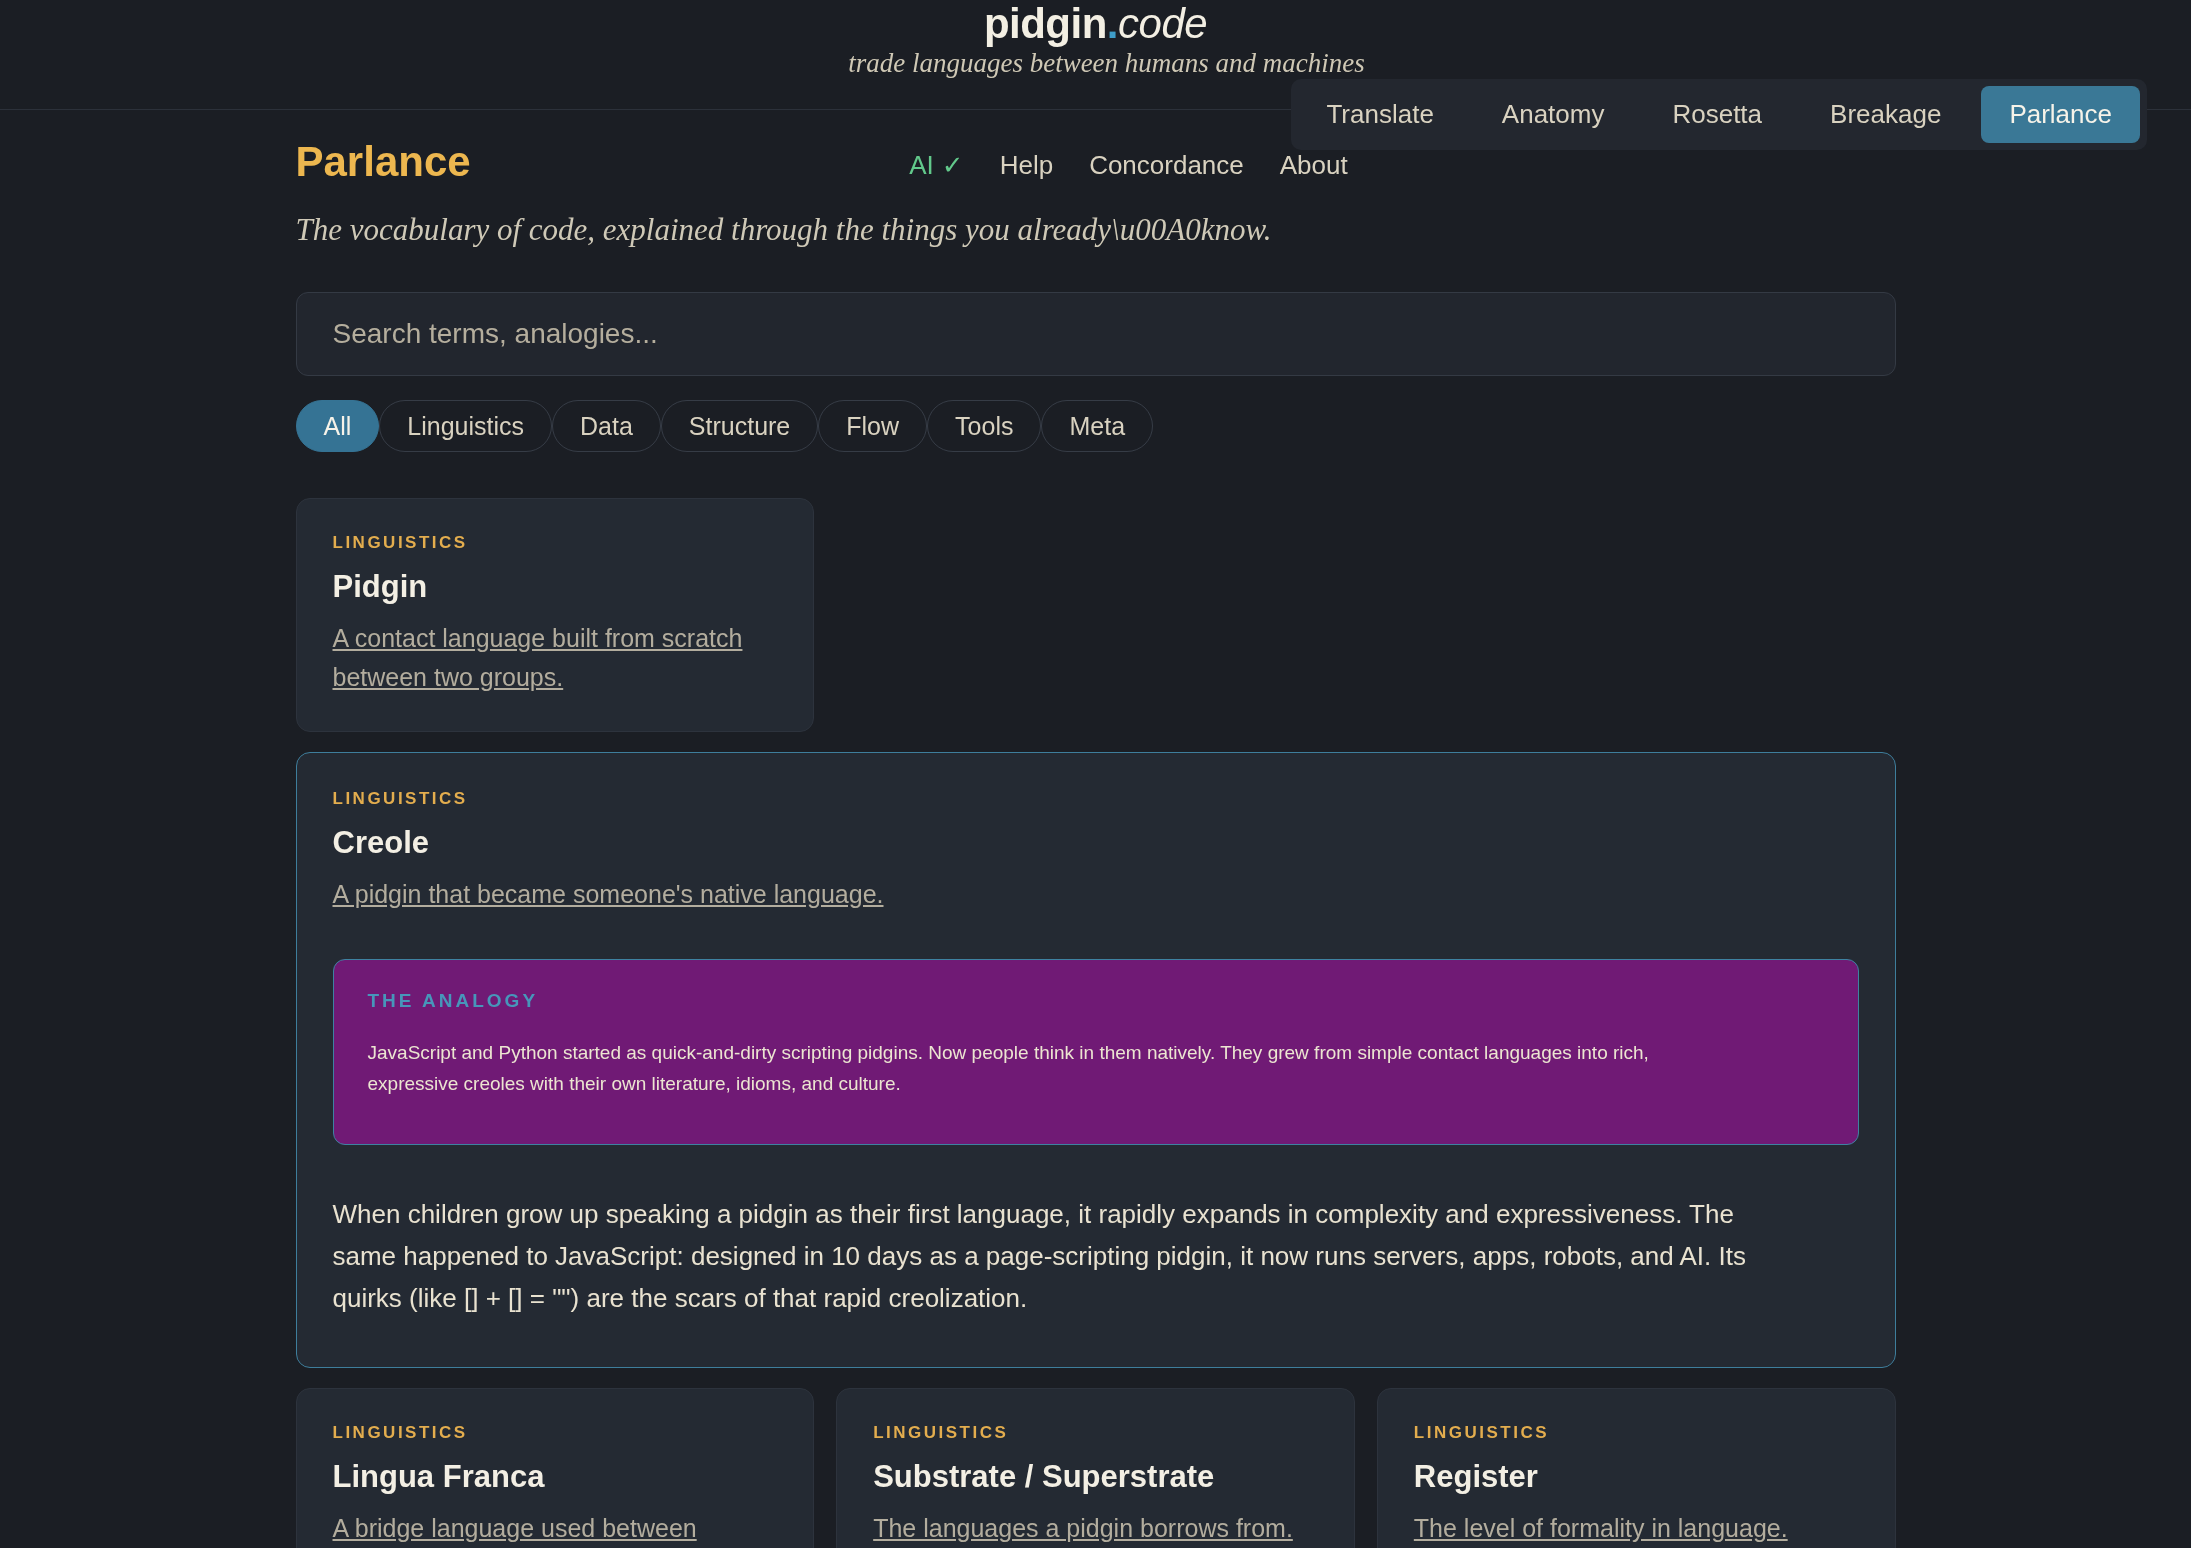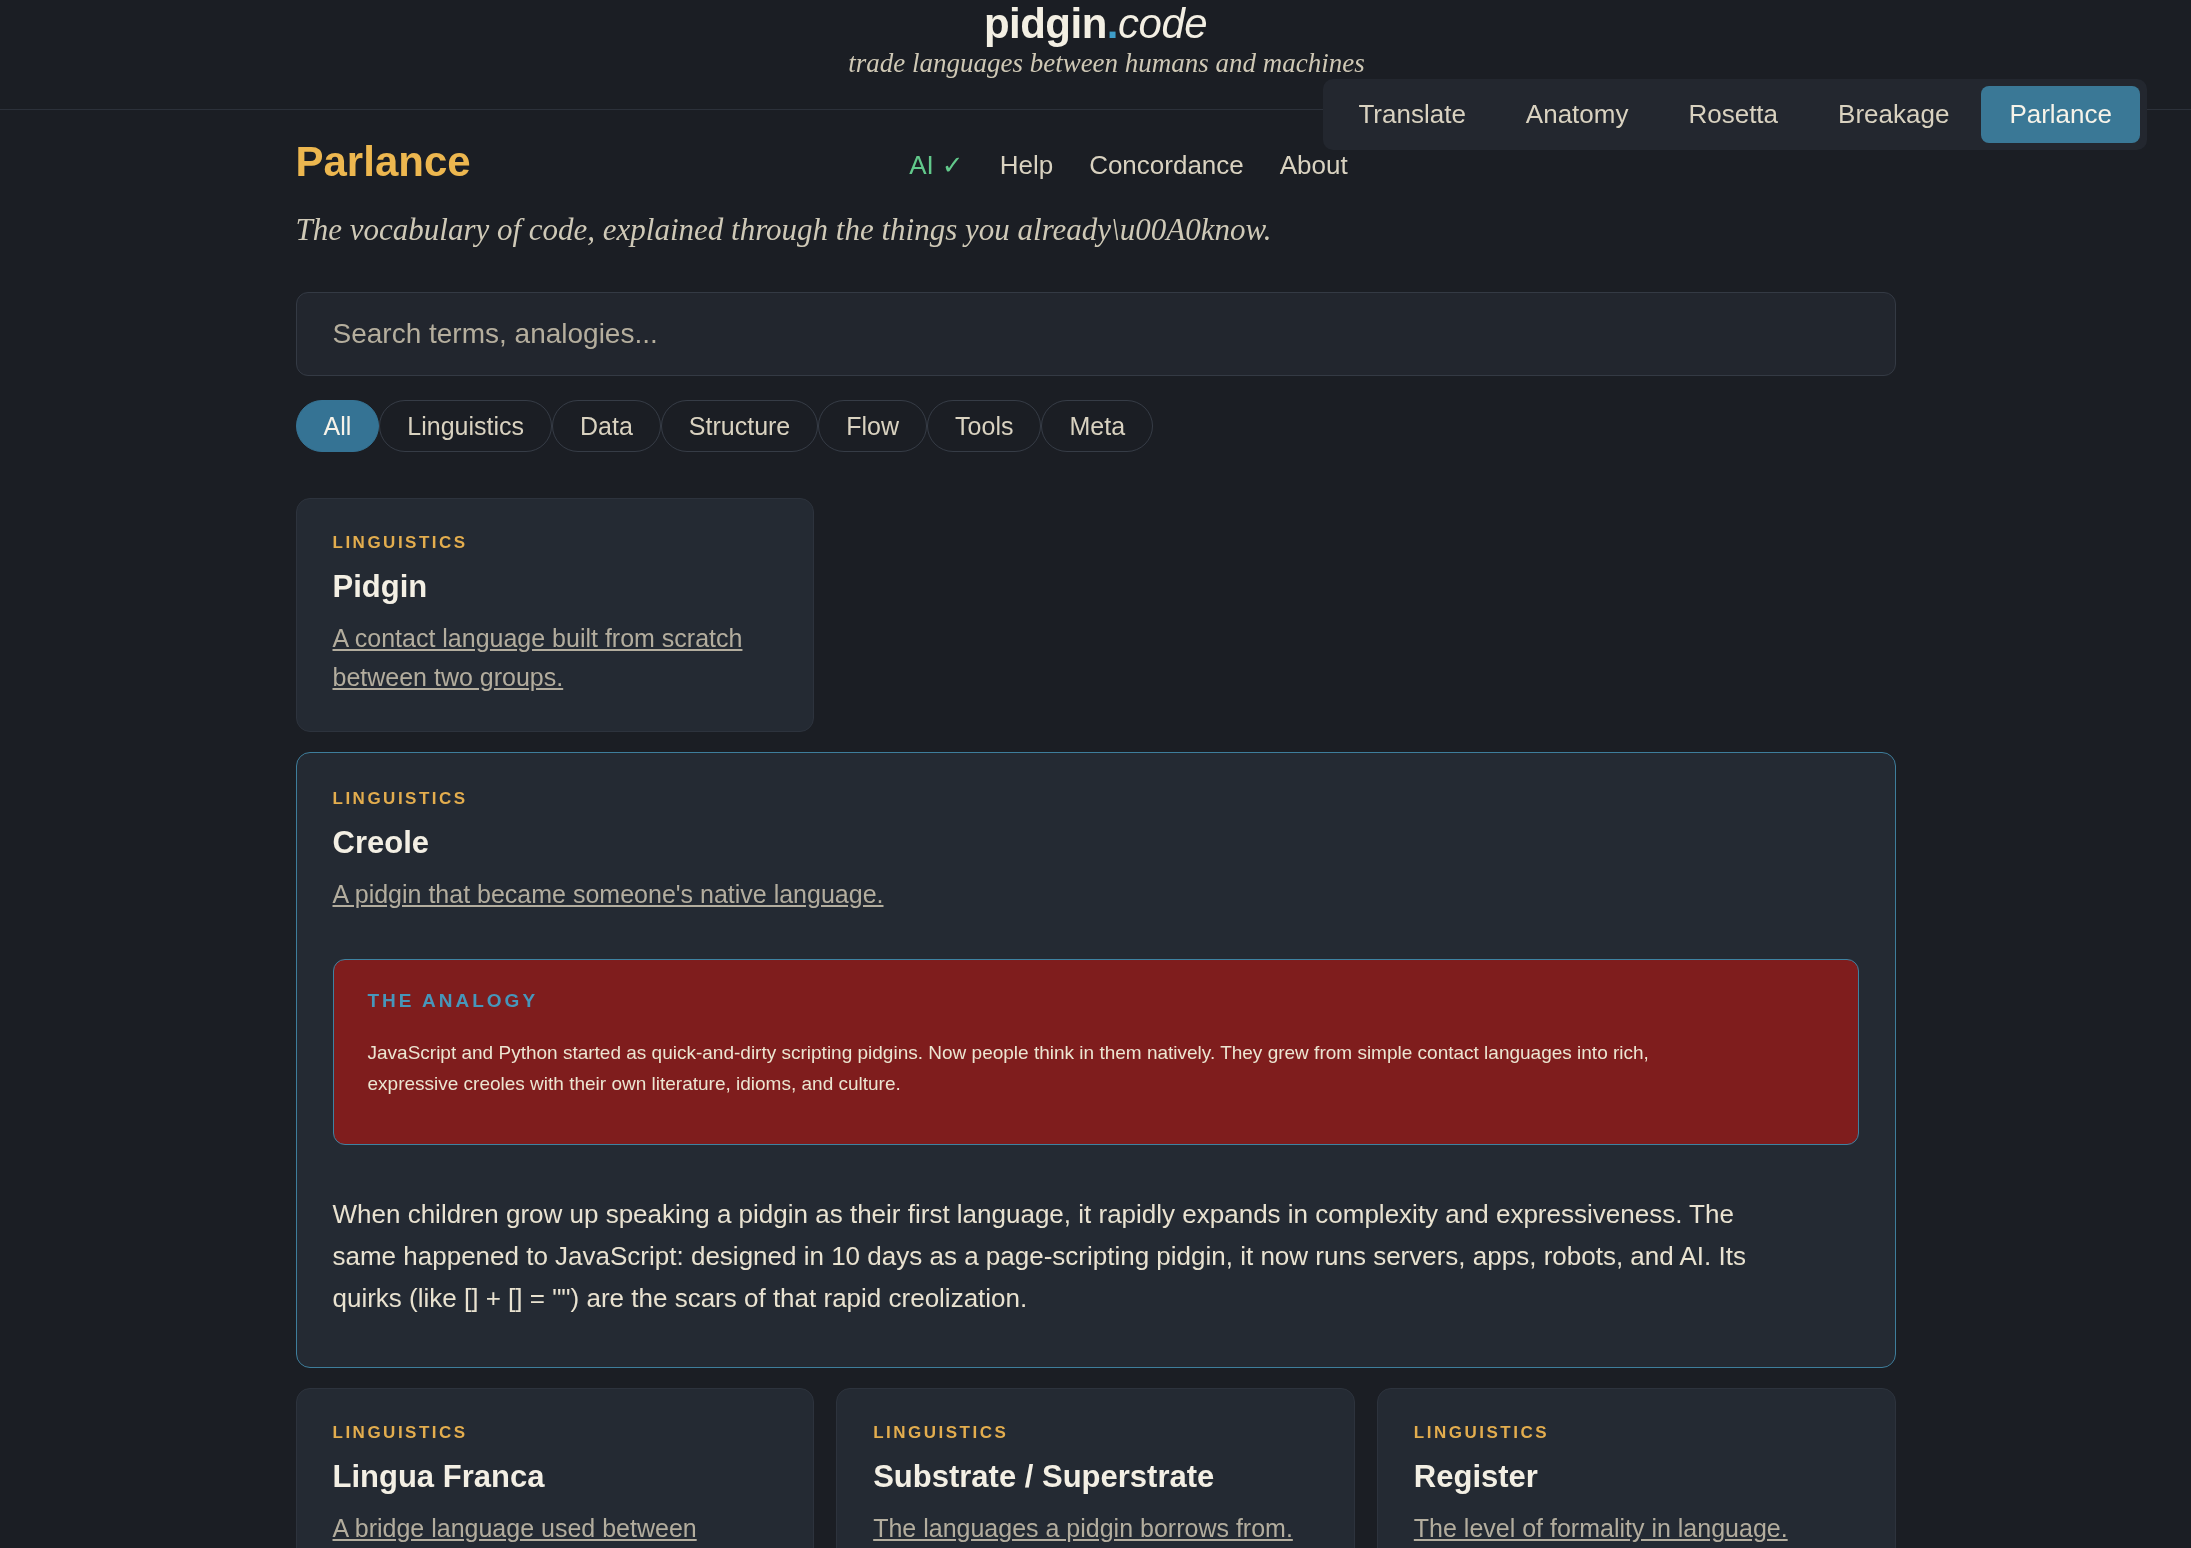--- a/index.html
+++ b/index.html
@@ -30,21 +30,21 @@
     font-size:27px;
     color:#cfc8b5;
     white-space:nowrap;
   }
   .tabs {
     margin-left:auto;
     background:#23272f;
     border-radius:10px;
     padding:7px;
     display:flex;
-    gap:4px;
+    gap:12px;
     flex:none;
   }
   .tab {
     padding:13px 28px;
     font-size:26px;
     color:#d9d2c0;
     border-radius:8px;
     cursor:pointer;
     white-space:nowrap;
   }
@@ -104,21 +104,21 @@
     border-radius:14px;
     padding:34px 36px;
     cursor:pointer;
   }
   .cat { font-size:17px; font-weight:bold; letter-spacing:2.5px; color:#e3ad4e; }
   .card-title { margin-top:16px; font-size:31px; font-weight:bold; color:#f3efe4; }
   .card-desc { margin-top:14px; font-size:25px; line-height:1.55; color:#b3ad9e;text-decoration:underline; }
   .card.expanded { grid-column:1 / -1; border-color:#3e7e9c; padding:36px 36px 48px; }
   .analogy {
     margin-top:46px;
-    background:#7f1d1d;
+    background:#701a75;
     border:1px solid #3e82a1;
     border-radius:12px;
     padding:30px 34px 44px;
   }
   .analogy-label { font-size:19px; font-weight:bold; letter-spacing:3px; color:#4796ba; }
   .analogy-text { margin-top:26px; font-size:19px; line-height:1.62; color:#ece5d1; max-width:1330px; }
   .detail { margin-top:48px; font-size:26px; line-height:1.62; color:#e9e2d0; max-width:1440px; }
 </style>
 </head>
 <body>

